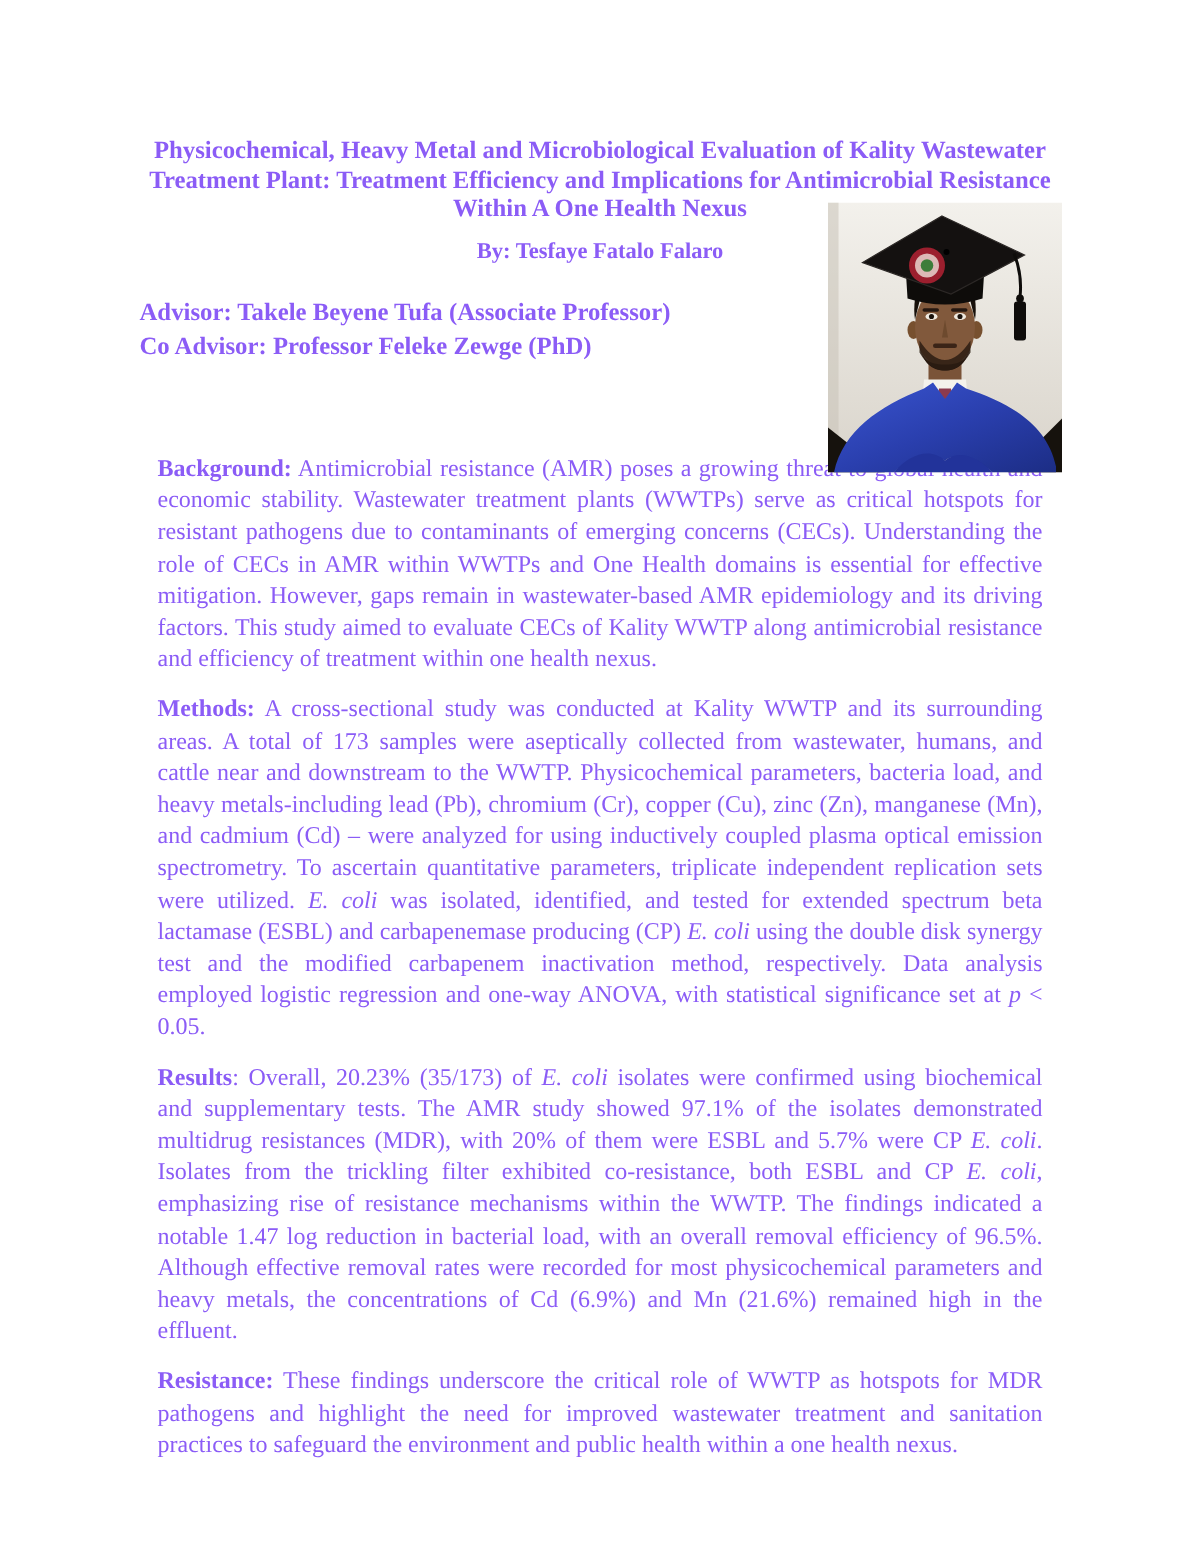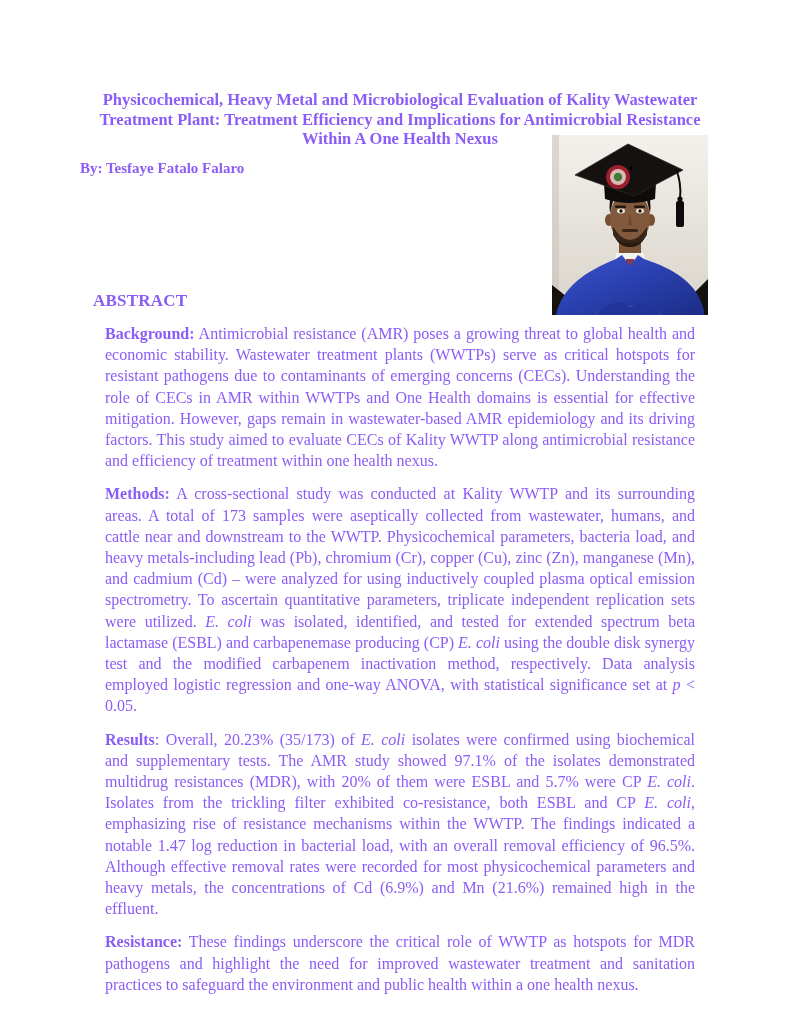--- a/index.html
+++ b/index.html
@@ -16,20 +16,21 @@
     position: absolute;
     top: 90px; left: 80px; width: 640px;
     text-align: center;
     font-weight: bold;
     font-size: 16.5px;
     line-height: 19.5px;
   }
   .byline {
     position: absolute;
     top: 159px; left: 80px; width: 640px;
+    text-align: center;
     font-weight: bold;
     font-size: 15px;
     line-height: 18px;
   }
   .advisor-block {
     position: absolute;
     top: 197px; left: 93px; width: 520px;
     font-weight: bold;
     font-size: 16.5px;
     line-height: 22.5px;
@@ -71,20 +72,24 @@
 </style>
 </head>
 <body>
 
 <div class="page">
 
   <div class="title-block">Physicochemical, Heavy Metal and Microbiological Evaluation of Kality Wastewater Treatment Plant: Treatment Efficiency and Implications for Antimicrobial Resistance Within A One Health Nexus</div>
 
   <div class="byline">By: Tesfaye Fatalo Falaro</div>
 
+  <div class="advisor-block">
+    <div>Advisor: Takele Beyene Tufa (Associate Professor)</div>
+    <div>Co Advisor: Professor Feleke Zewge (PhD)</div>
+  </div>
 
   <div class="photo-frame">
     <svg width="156" height="180" viewBox="0 0 156 180" xmlns="http://www.w3.org/2000/svg">
       <defs>
         <linearGradient id="bgGrad" x1="0" y1="0" x2="0" y2="1">
           <stop offset="0" stop-color="#f3f1ec"></stop>
           <stop offset="1" stop-color="#d9d4cb"></stop>
         </linearGradient>
         <linearGradient id="blueGrad" x1="0" y1="0" x2="1" y2="1">
           <stop offset="0" stop-color="#3a55d0"></stop>
@@ -138,20 +143,19 @@
       <circle cx="66" cy="42" r="8" fill="#ddb9b6"></circle>
       <circle cx="66" cy="42" r="4.2" fill="#3e7d3a"></circle>
 
       <path d="M124,34 C128,44 129,54 128,63" stroke="#0e0c0a" stroke-width="2" fill="none"></path>
       <circle cx="128" cy="64" r="2.6" fill="#0e0c0a"></circle>
       <rect x="124" y="66" width="8" height="26" rx="2" fill="#0e0c0a"></rect>
     </svg>
   </div>
 
   <div class="abstract-flow">
-    <h2 class="abstract-heading">ABSTRACT</h2>
     <p class="para"><span class="run-b">Background:</span><span class="run-n"> Antimicrobial resistance (AMR) poses a growing threat to global health and economic stability. Wastewater treatment plants (WWTPs) serve as critical hotspots for resistant pathogens due to contaminants of emerging concerns (CECs). Understanding the role of CECs in AMR within WWTPs and One Health domains is essential for effective mitigation. However, gaps remain in wastewater-based AMR epidemiology and its driving factors. This study aimed to evaluate CECs of Kality WWTP along antimicrobial resistance and efficiency of treatment within one health nexus.</span></p>
     <p class="para"><span class="run-b">Methods:</span><span class="run-n"> A cross-sectional study was conducted at Kality WWTP and its surrounding areas. A total of 173 samples were aseptically collected from wastewater, humans, and cattle near and downstream to the WWTP. Physicochemical parameters, bacteria load,  and heavy metals-including lead (Pb), chromium (Cr), copper (Cu), zinc (Zn), manganese (Mn), and cadmium (Cd) – were analyzed for using inductively coupled plasma optical emission spectrometry. To ascertain quantitative parameters, triplicate independent replication sets were utilized. </span><span class="run-i">E. coli</span><span class="run-n"> was isolated, identified, and tested for extended spectrum beta lactamase (ESBL) and carbapenemase producing (CP) </span><span class="run-i">E. coli</span><span class="run-n"> using the double disk synergy test and the modified carbapenem inactivation method, respectively. Data analysis employed logistic regression and one-way ANOVA, with statistical significance set at </span><span class="run-i">p</span><span class="run-n"> &lt; 0.05.</span></p>
     <p class="para"><span class="run-b">Results</span><span class="run-n">: Overall, 20.23% (35/173) of </span><span class="run-i">E. coli</span><span class="run-n"> isolates were confirmed using biochemical and supplementary tests. The AMR study showed 97.1% of the isolates demonstrated multidrug resistances (MDR), with 20% of them were ESBL and 5.7% were CP </span><span class="run-i">E. coli</span><span class="run-n">. Isolates from the trickling filter exhibited co-resistance, both ESBL and CP </span><span class="run-i">E. coli</span><span class="run-n">, emphasizing rise of resistance mechanisms within the WWTP. The findings indicated a notable 1.47 log reduction in bacterial load, with an overall removal efficiency of 96.5%. Although effective removal rates were recorded for most physicochemical parameters and heavy metals, the concentrations of Cd (6.9%) and Mn (21.6%) remained high in the effluent.</span></p>
     <p class="para"><span class="run-b">Resistance:</span><span class="run-n"> These findings underscore the critical role of WWTP as hotspots for MDR pathogens and highlight the need for improved wastewater treatment and sanitation practices to safeguard the environment and public health within a one health nexus.</span></p>
   </div>
 
 </div>
 
 </body></html>

